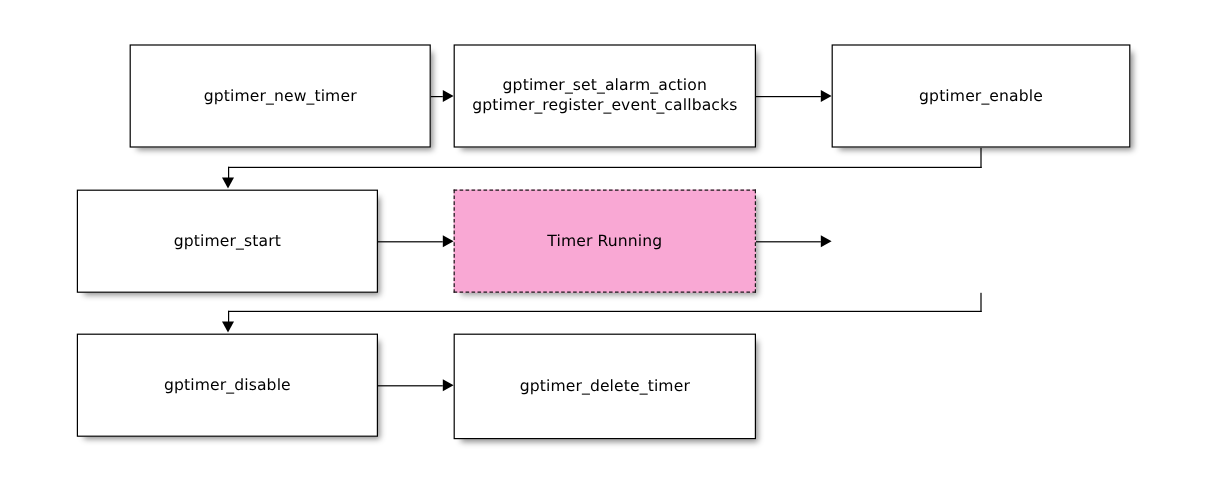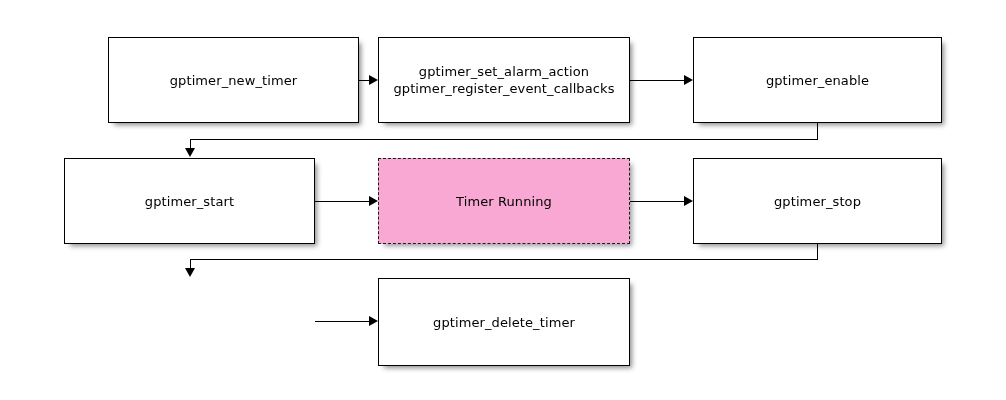--- a/index.html
+++ b/index.html
@@ -92,24 +92,24 @@
   </div>
 
   <div class="node" style="left:64px; top:158px; width:251px; height:86px;text-align:right;">
     <span class="label">gptimer_start</span>
   </div>
 
   <div class="node running" style="left:378px; top:158px; width:252px; height:86px;">
     <span class="label">Timer Running</span>
   </div>
 
-  <div class="node" style="left:693px; top:158px; width:249px; height:86px;">
-    <span class="label">gptimer_stop</span>
+
+  <div class="node" style="left:64px; top:278px; width:251px; height:86px;">
+    <span class="label">gptimer_disable</span>
   </div>
-
 
   <div class="node" style="left:378px; top:278px; width:252px; height:88px;">
     <span class="label">gptimer_delete_timer</span>
   </div>
 
   <div class="hline" style="left:315px; top:80px; width:54px;"></div>
   <div class="arrow-r" style="left:369px; top:75px;"></div>
 
   <div class="hline" style="left:630px; top:80px; width:54px;"></div>
   <div class="arrow-r" style="left:684px; top:75px;"></div>

